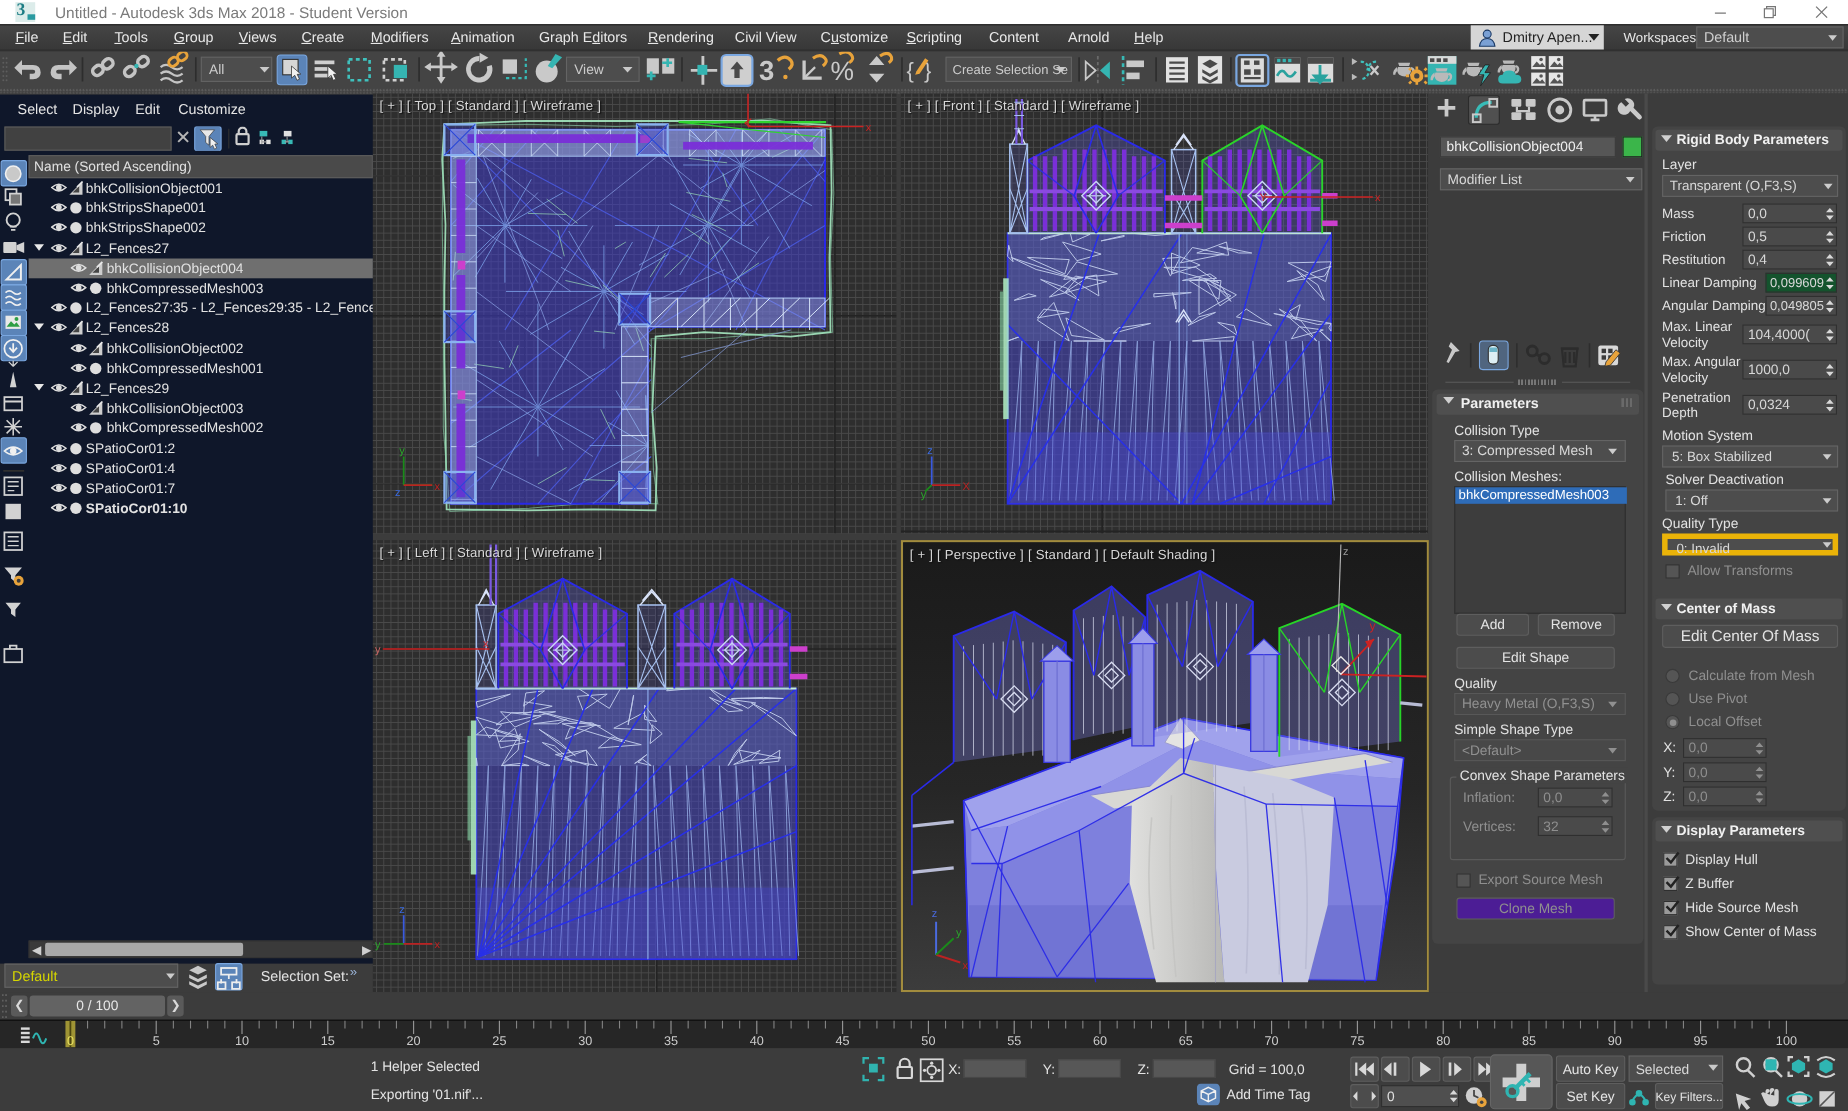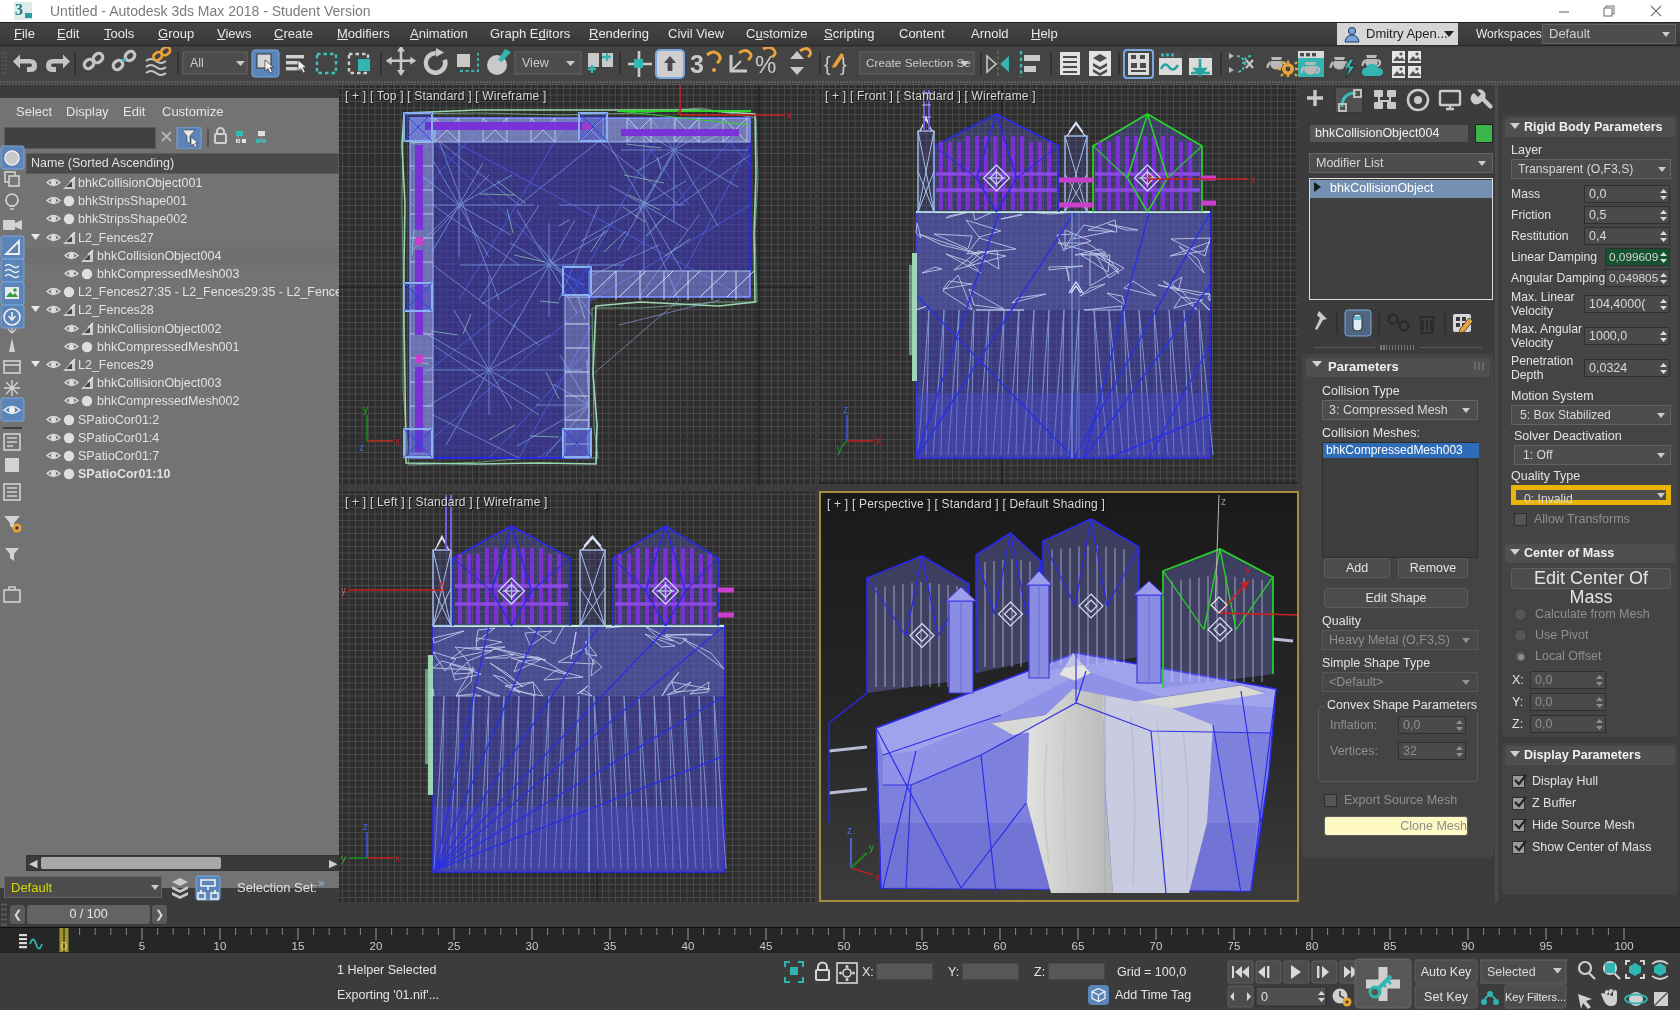--- a/index.html
+++ b/index.html
@@ -14,21 +14,21 @@
   #menubar { left:0; top:22px; width:1680px; height:24px;
     background:linear-gradient(#454545,#383838); border-bottom:1px solid #2a2a2a; border-top:1px solid #222;}
   .menuitem { position:absolute; top:26px; font-size:13px; color:#e8e8e8; }
   .menuitem u { text-decoration-thickness:1px; }
   
   #toolbar { left:0; top:47px; width:1680px; height:33px; background:#444444; }
   #toolbar2 { left:0; top:80px; width:1680px; height:5px; background:#444444; background-image:radial-gradient(circle at 1px 1px, #5d5d5d 0.8px, transparent 1px); background-size:3px 3px; background-position:0 1px;}
   
   #lstrip { left:0; top:85px; width:25px; height:825px; background:#3c3c3c; }
   
-  #explorer { left:0px; top:98px; width:339px; height:790px; background:#737373; }
+  #explorer { left:0px; top:86px; width:339px; height:790px; background:#0f172a; }
   .expmi { position:absolute; top:6px; font-size:13px; color:#e4e4e4; }
   #expheader { left:26px; top:55px; width:313px; height:21px; background:#4a4a4a;
      border:1px solid #5c5c5c; color:#e0e0e0; font-size:12.5px; line-height:19px; padding-left:4px;}
   #exprows { left:26px; top:76px; width:313px; height:700px; }
   .erow { position:absolute; left:0; width:313px; height:18px; font-size:12.5px; color:#e2e2e2; line-height:18px; white-space:nowrap; overflow:hidden;}
   .erow svg { position:absolute; top:2px; }
   .etx { position:absolute; top:0; }
   
   .vp { position:absolute; background:#2e2e2e; }
   .vplabel { position:absolute; left:6px; top:4px; font-size:12px; color:#d8d8d8; text-shadow:1px 1px 1px #111; letter-spacing:0.2px;}
@@ -1327,25 +1327,20 @@
   <circle cx="116" cy="15" r="10" fill="none" stroke="#c9c9c9" stroke-width="2.6"></circle>
       <circle cx="116" cy="15" r="4" fill="#c9c9c9"></circle>
   <rect x="138" y="6" width="20" height="14" rx="1" fill="none" stroke="#c9c9c9" stroke-width="2.4"></rect>
       <path d="M144,24 h8 M148,20 v4" stroke="#c9c9c9" stroke-width="2.4"></path>
   <path d="M172,8 a6,6 0 1 0 8,8 l7,7 a2,2 0 0 0 3,-3 l-7,-7 a6,6 0 0 0 -8,-8 l4,4 -3,3 z" fill="#c9c9c9"></path>
   </svg>
   <div class="abs" style="left:1309px;top:124px;width:160px;height:19px;background:#565656;border:1px solid #3a3a3a;color:#f0f0f0;font-size:12.5px;padding:1px 0 0 5px;">bhkCollisionObject004</div>
   <div class="abs" style="left:1475px;top:124px;width:18px;height:19px;background:#3bb54a;border:1px solid #222;"></div>
   <div class="abs" style="left:1309px;top:153px;width:184px;height:20px;background:#4d4d4d;border:1px solid #646464;color:#d8d8d8;font-size:12.5px;padding:2px 0 0 6px;">Modifier List</div>
   <div class="abs" style="left:1478px;top:161px;width:0;height:0;border-left:4.5px solid transparent;border-right:4.5px solid transparent;border-top:5.5px solid #ccc;"></div>
-  <div class="abs" style="left:1309px;top:178px;width:184px;height:122px;background:#3f3f3f;border:1px solid #dddddd;">
-  <div class="abs" style="left:0px;top:1px;width:182px;height:18px;background:#7390b2;"></div>
-  <div class="abs" style="left:4px;top:3px;width:0;height:0;border-top:5px solid transparent;border-bottom:5px solid transparent;border-left:7px solid #1a1a1a;"></div>
-  <div class="abs" style="left:20px;top:2px;font-size:12.5px;color:#fff;">bhkCollisionObject</div>
-  </div>
   <svg class="abs" style="left:1309px;top:308px" width="185" height="30" viewBox="0 0 185 30">
   <path d="M10,3 l8,8 l-4,1 l-6,10 l-2,-1 l5,-11 l-3,-3 z" fill="#c9c9c9"></path>
   <path d="M28,4 v22" stroke="#2d2d2d" stroke-width="1.4"></path>
   <rect x="36" y="2" width="26" height="26" rx="3" fill="#50657f" stroke="#7aa7e0"></rect>
   <rect x="44" y="6" width="9" height="17" rx="4" fill="#ddeef4" stroke="#333" stroke-width="1"></rect>
       <path d="M45,10 h7" stroke="#6db5c9" stroke-width="4"></path>
   <path d="M70,4 v22" stroke="#2d2d2d" stroke-width="1.4"></path>
   <g stroke="#2c2c2c" stroke-width="2.6" fill="none">
         <circle cx="84" cy="11" r="4.5"></circle>
         <circle cx="95" cy="18" r="4.5"></circle>
@@ -1400,21 +1395,21 @@
       </div>
   <div class="abs" style="left:28px;top:390px;font-size:12.5px;color:#8f8f8f;">Vertices:</div>
   <div class="abs" style="left:96px;top:388px;width:68px;height:18px;background:#4a4a4a;border:1px solid #2f2f2f;">
         <div class="abs" style="left:4px;top:1px;font-size:12.5px;color:#8f8f8f;">32</div>
         <svg class="abs" style="left:55px;top:1px" width="11" height="16">
           <path d="M2,6 l3.5,-4 l3.5,4 z M2,9 l3.5,4 l3.5,-4 z" fill="#8f8f8f"></path>
         </svg>
       </div>
   <div class="abs" style="left:22px;top:440px;width:13px;height:13px;background:#555;border:1px solid #2f2f2f;"></div>
   <div class="abs" style="left:42px;top:439px;font-size:12.5px;color:#8f8f8f;">Export Source Mesh</div>
-  <div class="abs" style="left:22px;top:462px;width:144px;height:20px;background:#fef9c3;border:1px solid #5e5e5e;border-radius:3px;color:#8f8f8f;font-size:12.5px;text-align:right;line-height:18px;">Clone Mesh</div>
+  <div class="abs" style="left:22px;top:462px;width:144px;height:20px;background:#4c1d95;border:1px solid #5e5e5e;border-radius:3px;color:#8f8f8f;font-size:12.5px;text-align:center;line-height:18px;">Clone Mesh</div>
   </div>
   <div class="abs" style="left:1495px;top:85px;width:3px;height:817px;background:#4a4a4a;"></div>
   <div class="abs" style="left:1500px;top:85px;width:180px;height:817px;background:#3c3c3c;">
   <div class="abs" style="left:2px;top:30px;width:176px;height:450px;background:#444444;border-radius:5px;">
   <div class="abs" style="left:3px;top:3px;width:170px;height:19px;background:#4f4f4f;border-radius:3px;"></div>
   <div class="abs" style="left:8px;top:8px;width:0;height:0;border-left:5px solid transparent;border-right:5px solid transparent;border-top:6px solid #d0d0d0;"></div>
   <div class="abs" style="left:22px;top:5px;font-size:12.6px;font-weight:bold;color:#f0f0f0;">Rigid Body Parameters</div>
   <div class="abs" style="left:9px;top:28px;font-size:12.5px;color:#e2e2e2;">Layer</div>
   <div class="abs" style="left:9px;top:44px;width:160px;height:20px;background:#4d4d4d;border:1px solid #646464;color:#d8d8d8;font-size:12.2px;padding:2px 0 0 6px;">Transparent (O,F3,S)</div>
   <div class="abs" style="left:156px;top:52px;width:0;height:0;border-left:4.5px solid transparent;border-right:4.5px solid transparent;border-top:5.5px solid #ccc;"></div>
@@ -1483,21 +1478,21 @@
   <div class="abs" style="left:9px;top:354px;font-size:12.5px;color:#e2e2e2;">Quality Type</div>
   <div class="abs" style="left:9px;top:370px;width:160px;height:20px;background:#4d4d4d;border:5px solid #eab308;color:#d8d8d8;font-size:12.2px;padding:2px 0 0 8px;">0: Invalid</div>
         <div class="abs" style="left:155px;top:378px;width:0;height:0;border-left:4.5px solid transparent;border-right:4.5px solid transparent;border-top:5.5px solid #ccc;"></div>
   <div class="abs" style="left:12px;top:398px;width:13px;height:13px;background:#555;border:1px solid #2f2f2f;"></div>
   <div class="abs" style="left:32px;top:397px;font-size:12.5px;color:#8f8f8f;">Allow Transforms</div>
   </div>
   <div class="abs" style="left:2px;top:456px;width:176px;height:196px;background:#444444;border-radius:5px;">
   <div class="abs" style="left:3px;top:3px;width:170px;height:19px;background:#4f4f4f;border-radius:3px;"></div>
   <div class="abs" style="left:8px;top:8px;width:0;height:0;border-left:5px solid transparent;border-right:5px solid transparent;border-top:6px solid #d0d0d0;"></div>
   <div class="abs" style="left:22px;top:5px;font-size:12.6px;font-weight:bold;color:#f0f0f0;">Center of Mass</div>
-  <div class="abs" style="left:9px;top:27px;width:160px;height:21px;background:#4c4c4c;border:1px solid #5e5e5e;border-radius:3px;color:#e4e4e4;font-size:18px;text-align:center;line-height:19px;">Edit Center Of Mass</div>
+  <div class="abs" style="left:9px;top:27px;width:160px;height:21px;background:#4c4c4c;border:1px solid #5e5e5e;border-radius:3px;color:#e4e4e4;font-size:14px;text-align:center;line-height:19px;">Edit Center Of Mass</div>
   <div class="abs" style="left:12px;top:67px;width:13px;height:13px;border-radius:50%;background:#555;border:1px solid #3a3a3a;"></div>
         <div class="abs" style="left:33px;top:66px;font-size:12.5px;color:#8f8f8f;">Calculate from Mesh</div>
   <div class="abs" style="left:12px;top:88px;width:13px;height:13px;border-radius:50%;background:#555;border:1px solid #3a3a3a;"></div>
         <div class="abs" style="left:33px;top:87px;font-size:12.5px;color:#8f8f8f;">Use Pivot</div>
   <div class="abs" style="left:12px;top:109px;width:13px;height:13px;border-radius:50%;background:#555;border:1px solid #3a3a3a;"></div>
         <div class="abs" style="left:16px;top:113px;width:6px;height:6px;border-radius:50%;background:#8f8f8f;"></div>
         <div class="abs" style="left:33px;top:108px;font-size:12.5px;color:#8f8f8f;">Local Offset</div>
   <div class="abs" style="left:10px;top:132px;font-size:12.5px;color:#e2e2e2;">X:</div>
   <div class="abs" style="left:28px;top:130px;width:76px;height:18px;background:#4a4a4a;border:1px solid #2f2f2f;">
           <div class="abs" style="left:4px;top:1px;font-size:12.5px;color:#8f8f8f;">0,0</div>

